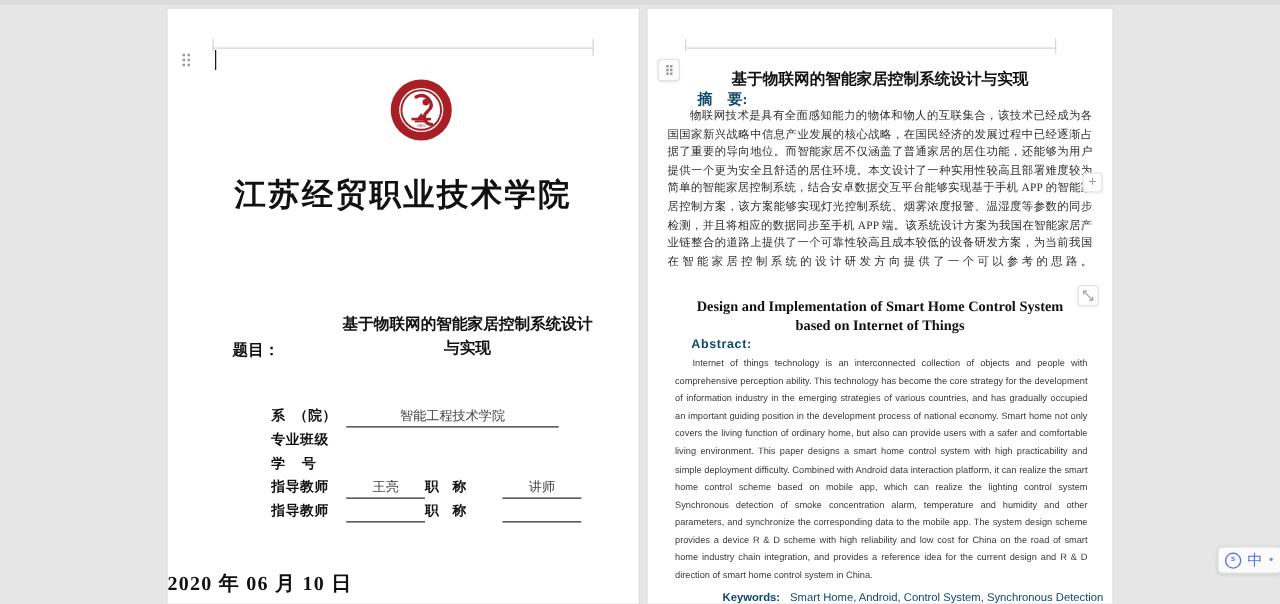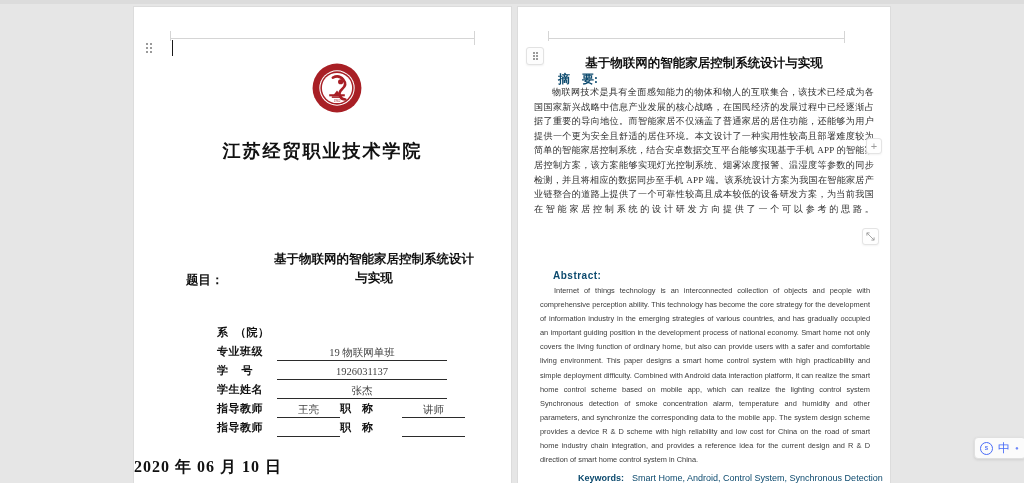--- a/index.html
+++ b/index.html
@@ -76,21 +76,21 @@
     left: 177px; top: 55px;
     width: 52px; height: 52px;
   }
   .cover-title {
     position: absolute; left: 0; width: 377px;
     text-align: center;
     font-weight: bold;
     color: #111;
     letter-spacing: 2px;
   }
-  #cover-line-1 { top: 132px; font-size: 18px; }
+  #cover-line-1 { top: 132px; font-size: 25px; }
   #cover-line-2 { top: 170px; font-size: 25px; }
 
   .topic-row {
     position: absolute; left: 52px; top: 243px; width: 290px;
     display: flex; align-items: flex-end;
     font-size: 12.5px; font-weight: bold; color: #111;
   }
   .topic-label { width: 86px; flex: none; }
   .topic-value { flex: 1; text-align: center; line-height: 1.55; }
 
@@ -258,36 +258,31 @@
 
     <div class="topic-row">
       <div class="topic-label">题目：</div>
       <div class="topic-value">基于物联网的智能家居控制系统设计与实现</div>
     </div>
 
     <div class="fields">
 
       <div class="field-row">
         <div class="field-label">系  （院）</div>
+        <div class="field-line">智能工程技术学院</div>
       </div>
 
       <div class="field-row">
         <div class="field-label">专业班级</div>
-        <div class="field-line">19 物联网单班</div>
       </div>
 
       <div class="field-row">
         <div class="field-label">学    号</div>
-        <div class="field-line">1926031137</div>
-      </div>
-
-      <div class="field-row">
-        <div class="field-label">学生姓名</div>
-        <div class="field-line">张杰</div>
-      </div>
+      </div>
+
 
       <div class="field-row split">
         <div class="field-label">指导教师</div>
         <div class="field-line">王亮</div>
         <div class="mid-label">职    称</div>
         <div class="field-line">讲师</div>
       </div>
 
       <div class="field-row split">
         <div class="field-label">指导教师</div>
@@ -318,20 +313,21 @@
       </span>
     </div>
 
     <div class="p2-title">基于物联网的智能家居控制系统设计与实现</div>
 
     <div class="p2-heading" id="zhaiyao">摘    要:</div>
 
     <div class="cn-body">物联网技术是具有全面感知能力的物体和物人的互联集合，该技术已经成为各国国家新兴战略中信息产业发展的核心战略，在国民经济的发展过程中已经逐渐占据了重要的导向地位。而智能家居不仅涵盖了普通家居的居住功能，还能够为用户提供一个更为安全且舒适的居住环境。本文设计了一种实用性较高且部署难度较为简单的智能家居控制系统，结合安卓数据交互平台能够实现基于手机 APP 的智能家居控制方案，该方案能够实现灯光控制系统、烟雾浓度报警、温湿度等参数的同步检测，并且将相应的数据同步至手机 APP 端。该系统设计方案为我国在智能家居产业链整合的道路上提供了一个可靠性较高且成本较低的设备研发方案，为当前我国在智能家居控制系统的设计研发方向提供了一个可以参考的思路。</div>
 
 
+    <div class="en-title">Design and Implementation of Smart Home Control System based on Internet of Things</div>
 
     <div class="p2-heading" id="abstract-en-label">Abstract:</div>
 
     <div class="en-body">Internet of things technology is an interconnected collection of objects and people with comprehensive perception ability. This technology has become the core strategy for the development of information industry in the emerging strategies of various countries, and has gradually occupied an important guiding position in the development process of national economy. Smart home not only covers the living function of ordinary home, but also can provide users with a safer and comfortable living environment. This paper designs a smart home control system with high practicability and simple deployment difficulty. Combined with Android data interaction platform, it can realize the smart home control scheme based on mobile app, which can realize the lighting control system Synchronous detection of smoke concentration alarm, temperature and humidity and other parameters, and synchronize the corresponding data to the mobile app. The system design scheme provides a device R &amp; D scheme with high reliability and low cost for China on the road of smart home industry chain integration, and provides a reference idea for the current design and R &amp; D direction of smart home control system in China.</div>
 
     <div class="p2-heading" id="keywords-en">
       <span>Keywords:</span><span class="kw-body">Smart Home, Android, Control System, Synchronous Detection</span>
     </div>
   </div>
 

